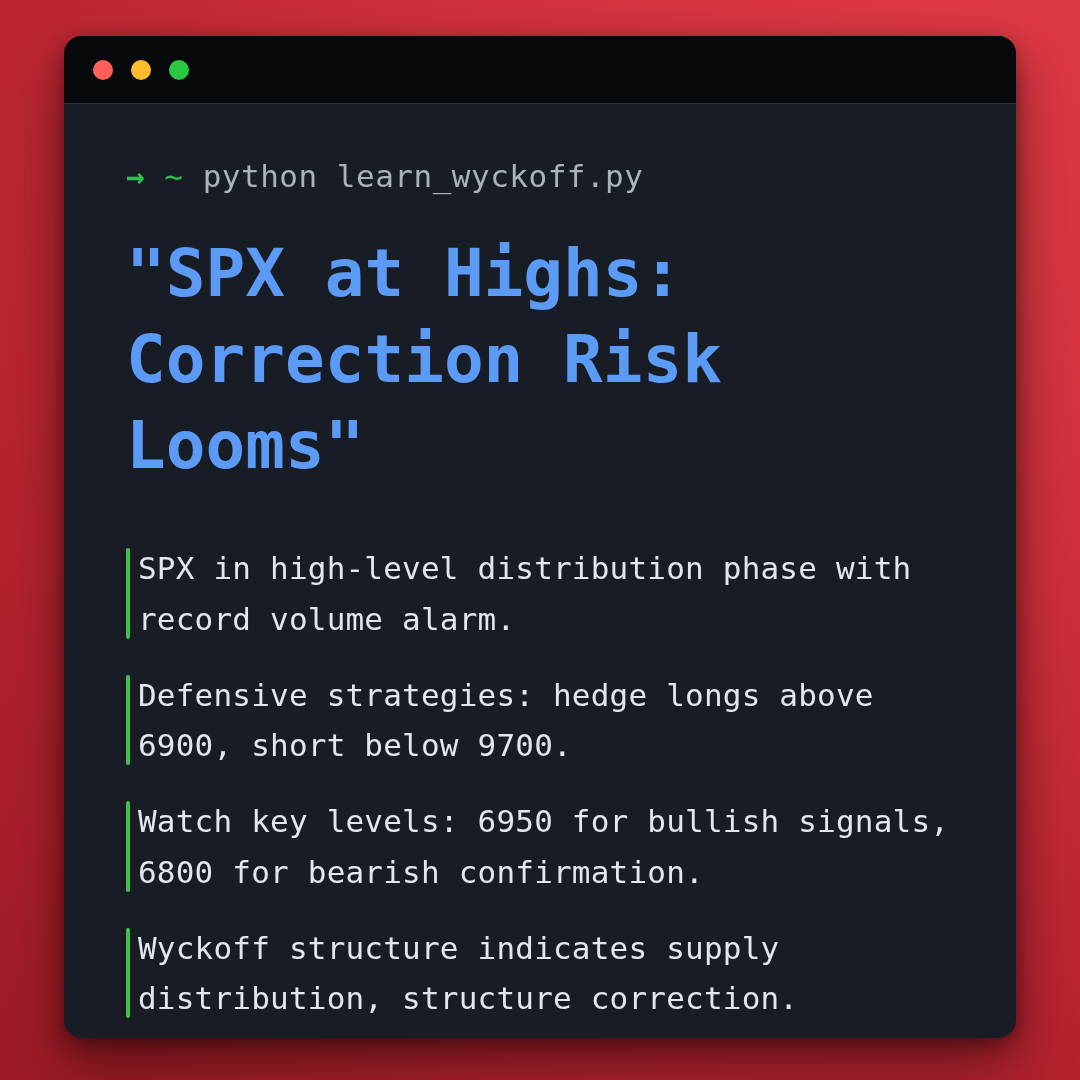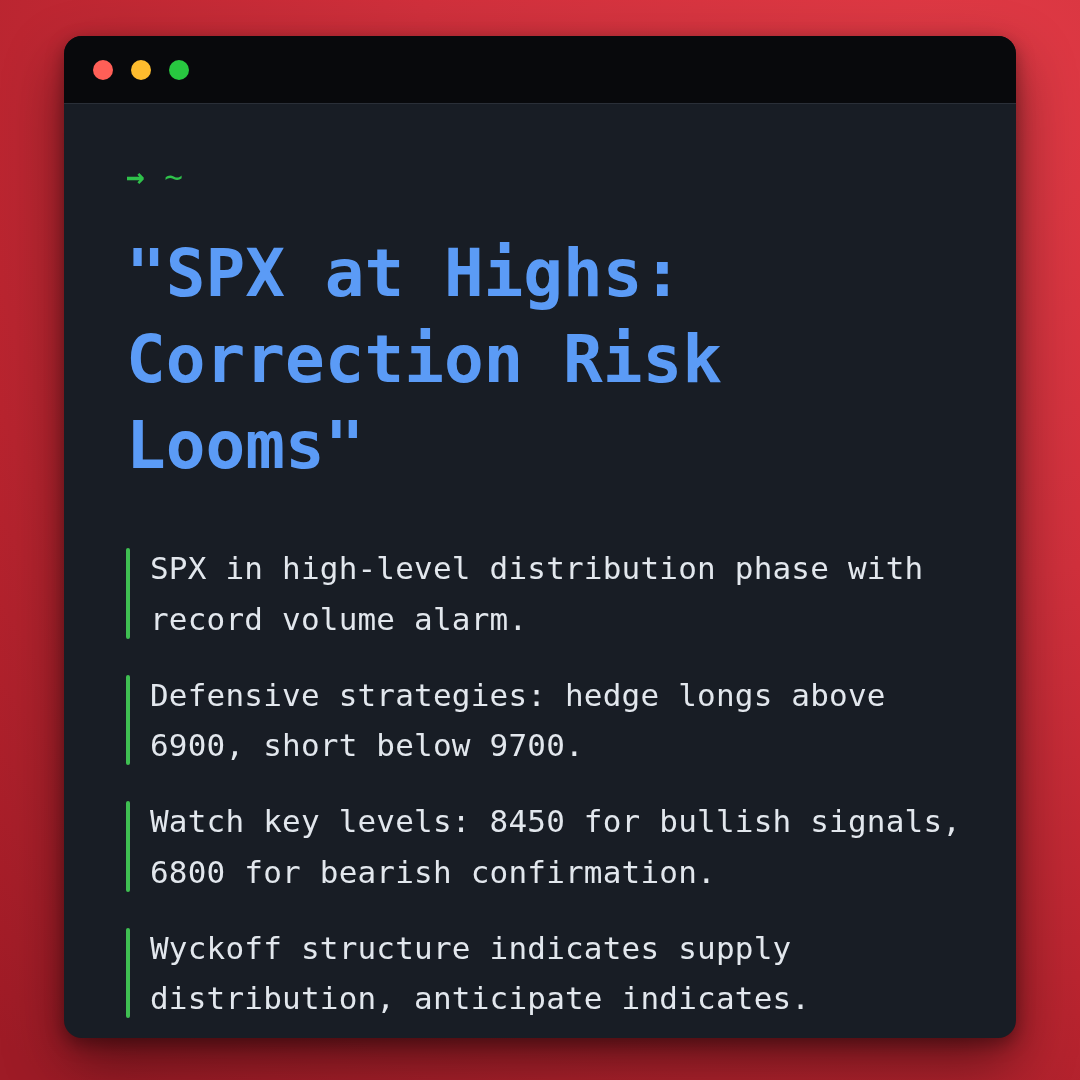--- a/index.html
+++ b/index.html
@@ -87,21 +87,21 @@
     line-height: 1.30;
     color: #5b9bf6;
     letter-spacing: 0px;
     margin-bottom: 55px;
     word-break: break-word;
   }
 
   
   .bullet {
     position: relative;
-    padding-left: 24px;
+    padding-left: 12px;
     margin-bottom: 26px;
     font-size: 31px;
     line-height: 1.62;
     color: #e2e7ed;
     letter-spacing: 0.2px;
   }
   .bullet::before {
     content: "";
     position: absolute;
     left: 0;
@@ -125,24 +125,25 @@
       <span class="dot zoom"></span>
     </div>
 
     <div id="content">
 
       <div id="prompt-line">
         <span class="prompt-arrow">→</span>
         <span class="prompt-space">&nbsp;</span>
         <span class="prompt-tilde">~</span>
         <span class="prompt-space">&nbsp;</span>
+        <span class="prompt-cmd">python learn_wyckoff.py</span>
       </div>
 
       <div id="headline">"SPX at Highs: Correction Risk Looms"</div>
 
       <div class="bullet">SPX in high-level distribution phase with record volume alarm.</div>
       <div class="bullet">Defensive strategies: hedge longs above 6900, short below 9700.</div>
-      <div class="bullet">Watch key levels: 8450 for bullish signals, 6800 for bearish confirmation.</div>
-      <div class="bullet">Wyckoff structure indicates supply distribution, anticipate indicates.</div>
+      <div class="bullet">Watch key levels: 6950 for bullish signals, 6800 for bearish confirmation.</div>
+      <div class="bullet">Wyckoff structure indicates supply distribution, structure correction.</div>
 
     </div>
   </div>
 </div>
 
 </body></html>

